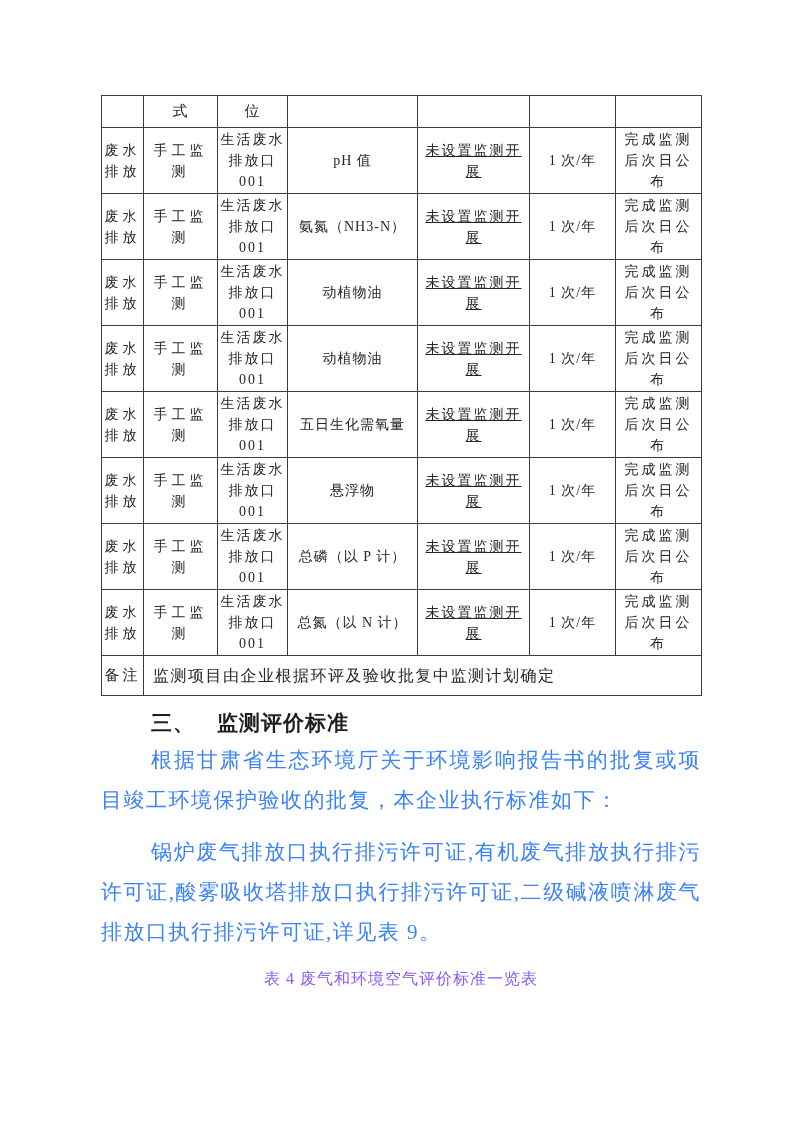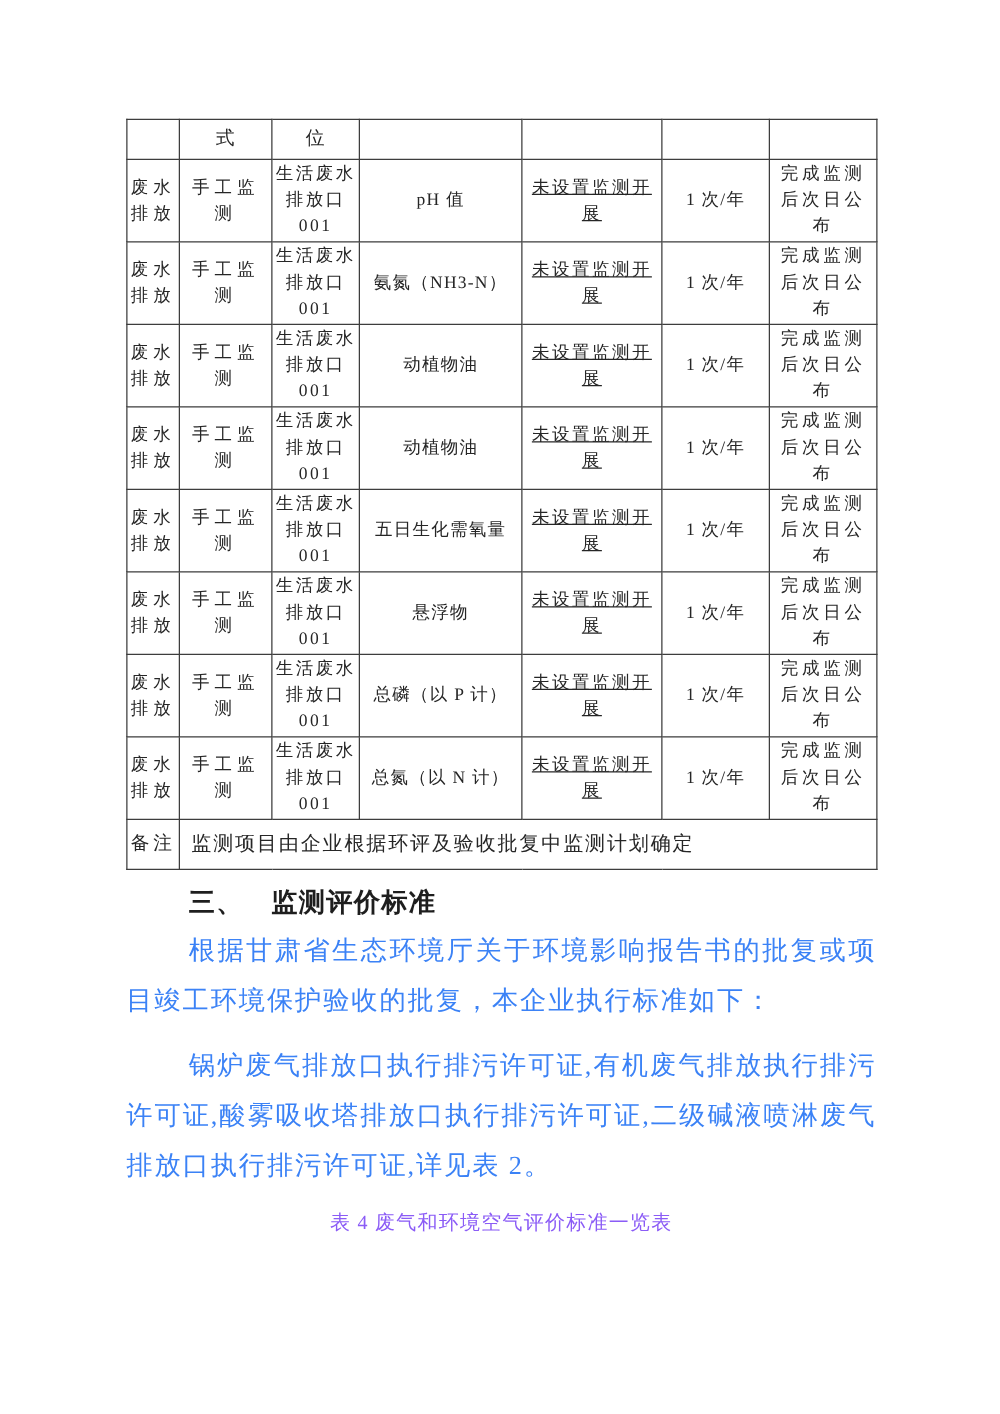--- a/index.html
+++ b/index.html
@@ -199,17 +199,17 @@
         <td class="note-text" colspan="6">监测项目由企业根据环评及验收批复中监测计划确定</td>
       </tr>
     </tbody>
   </table>
 
   <h2 class="sec-heading">三、　监测评价标准</h2>
 
   <p class="body-para">根据甘肃省生态环境厅关于环境影响报告书的批复或项目竣工环境保护验收的批复，本企业执行标准如下：</p>
 
 
-  <p class="body-para second">锅炉废气排放口执行排污许可证,有机废气排放执行排污许可证,酸雾吸收塔排放口执行排污许可证,二级碱液喷淋废气排放口执行排污许可证,详见表 2。</p>
+  <p class="body-para second">锅炉废气排放口执行排污许可证,有机废气排放执行排污许可证,酸雾吸收塔排放口执行排污许可证,二级碱液喷淋废气排放口执行排污许可证,详见表 9。</p>
 
   <div class="table-caption">表 4 废气和环境空气评价标准一览表</div>
 
 </div>
 
 </body></html>

